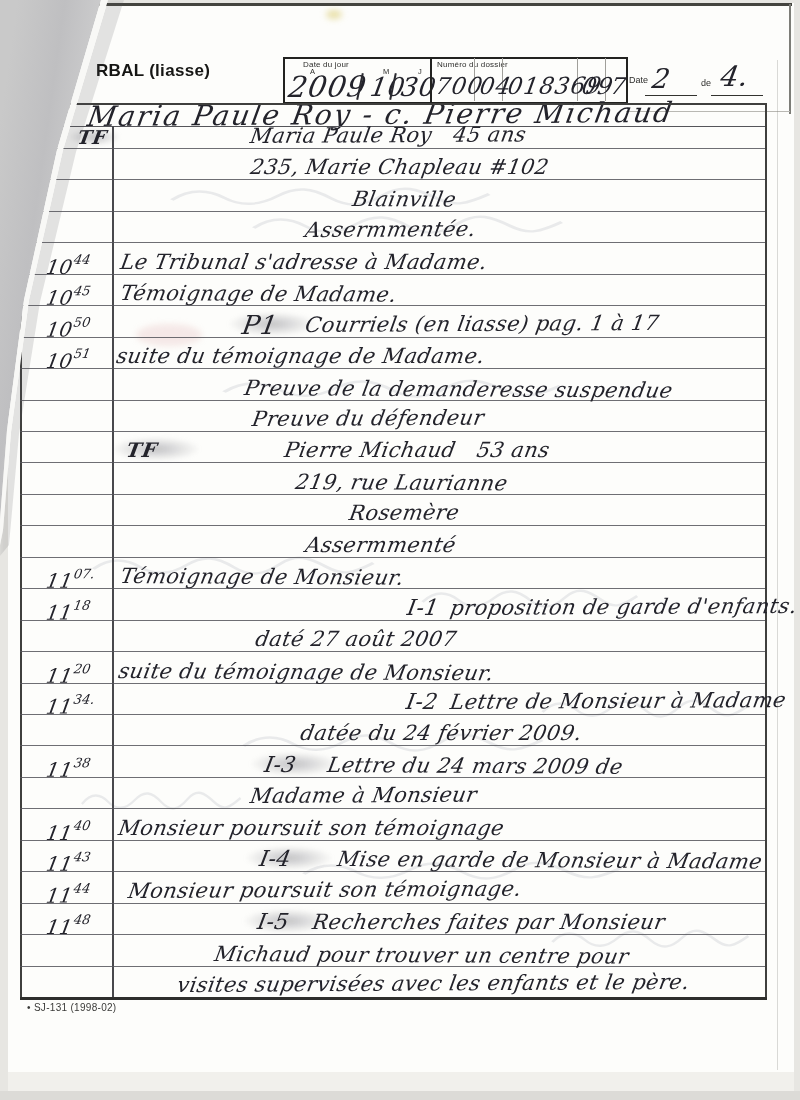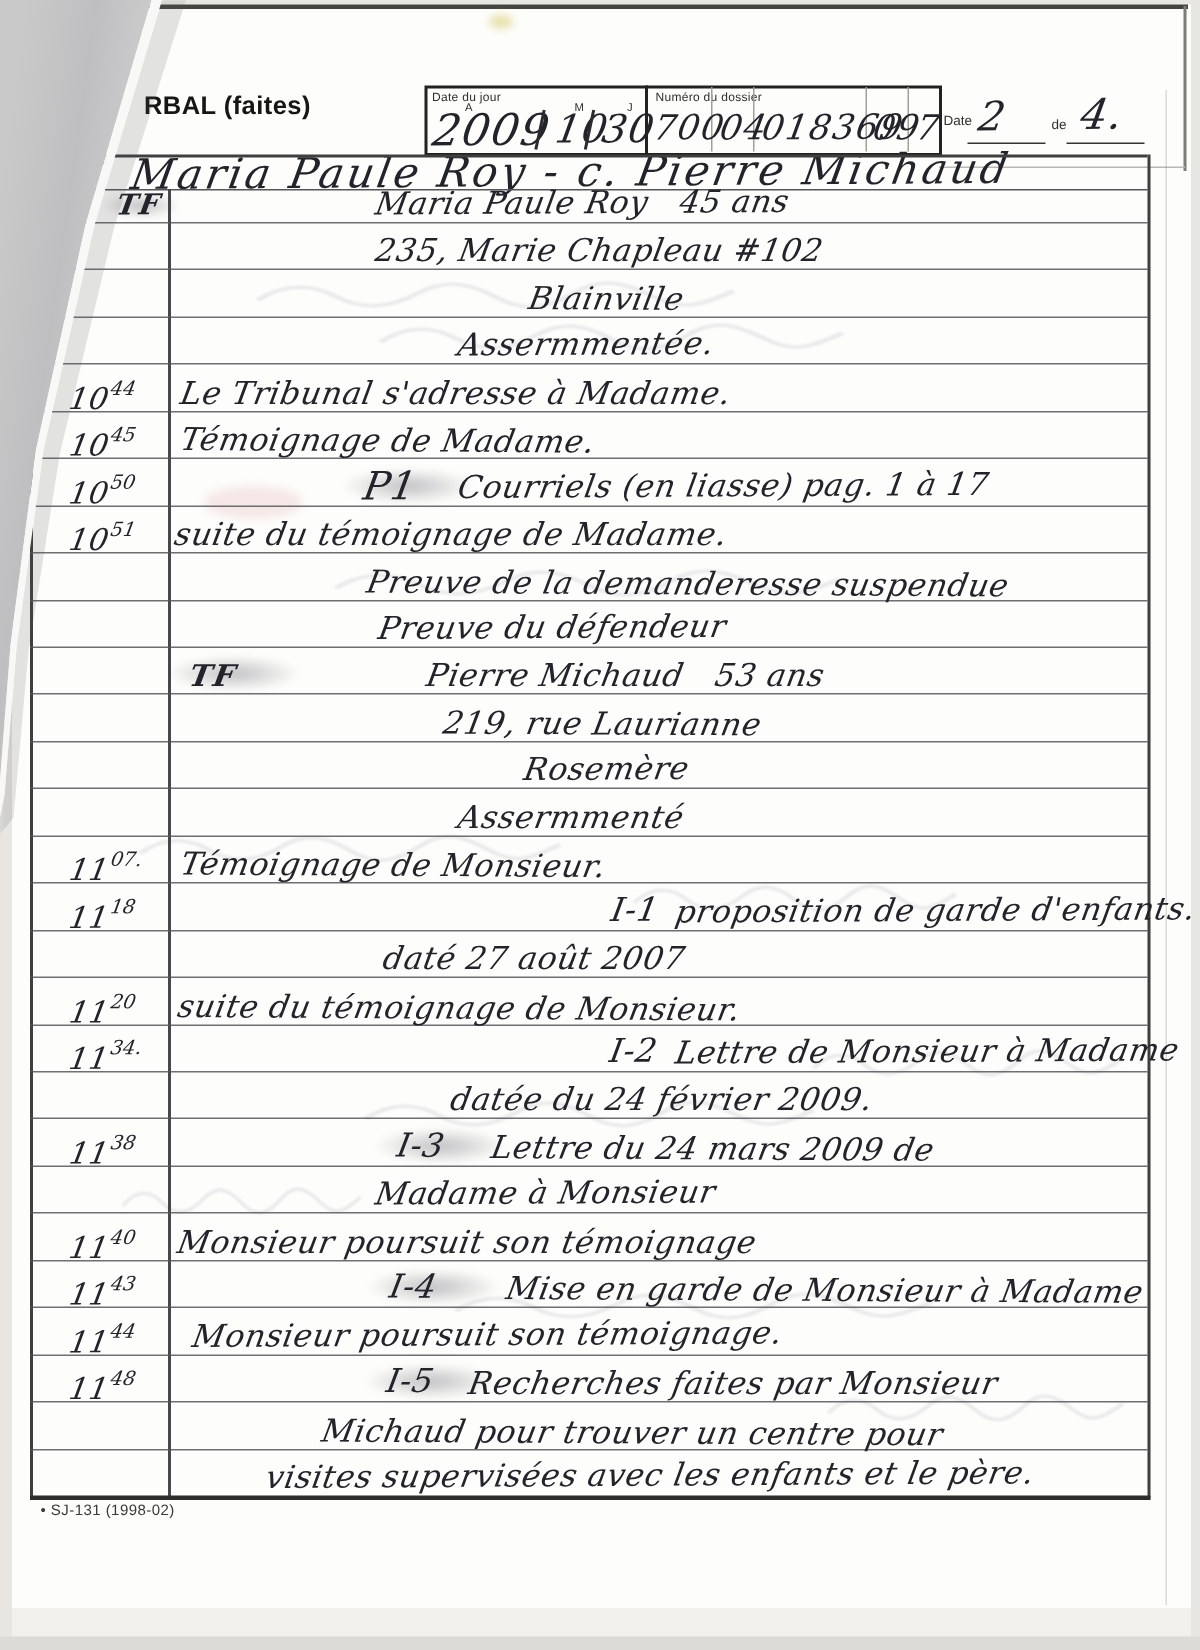--- a/index.html
+++ b/index.html
@@ -105,24 +105,24 @@
         <path d="M2 14 C 12 2 22 4 30 12 S 48 20 58 10 S 76 2 86 12 S 104 20 114 9 S 132 3 142 12 S 158 18 170 8"></path>
       </svg>
       <svg class="ghost" viewBox="0 0 180 24" preserveAspectRatio="none" style="left: 300px; top: 860px; width: 340px; height: 24px;">
         <path d="M2 14 C 12 2 22 4 30 12 S 48 20 58 10 S 76 2 86 12 S 104 20 114 9 S 132 3 142 12 S 158 18 170 8"></path>
       </svg>
       <svg class="ghost" viewBox="0 0 180 24" preserveAspectRatio="none" style="left: 550px; top: 928px; width: 210px; height: 24px;">
         <path d="M2 14 C 12 2 22 4 30 12 S 48 20 58 10 S 76 2 86 12 S 104 20 114 9 S 132 3 142 12 S 158 18 170 8"></path>
       </svg>
     </div>
 
-  <div class="form-title">RBAL (faites)</div>
+  <div class="form-title">RBAL (liasse)</div>
 
   <div class="box" style="left:283px;top:57px;width:145px;height:43px;"></div>
-  <div class="printed lbl8" style="left:288px;top:60px;">Date du jour</div>
+  <div class="printed lbl8" style="left:303px;top:60px;">Date du jour</div>
   <div class="printed" style="left:310px;top:67px;font-size:7.5px;">A</div>
   <div class="printed" style="left:383px;top:67px;font-size:7.5px;">M</div>
   <div class="printed" style="left:418px;top:67px;font-size:7.5px;">J</div>
   <div class="hw hw-date" style="left:286px;top:70px;">2009</div>
   <div class="date-sep" style="left:359px;top:73px;"></div>
   <div class="hw hw-date" style="left:368px;top:72px;font-size:26px;">10</div>
   <div class="date-sep" style="left:392px;top:73px;"></div>
   <div class="hw hw-date" style="left:399px;top:72px;font-size:26px;">30</div>
 
   <div class="box" style="left:430px;top:57px;width:194px;height:43px;"></div>

